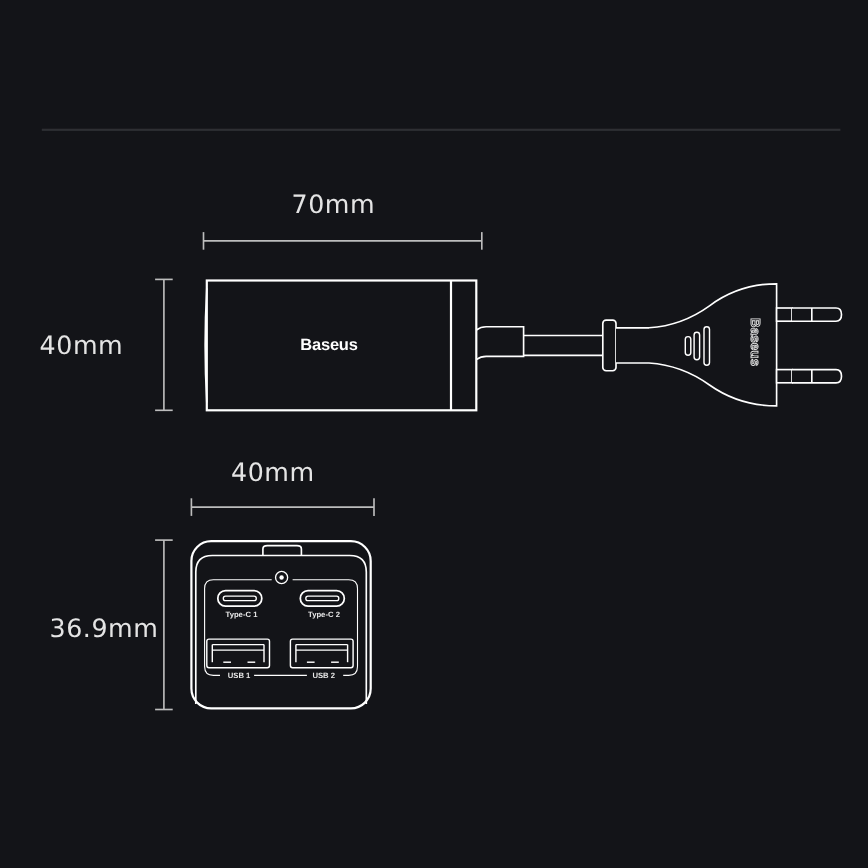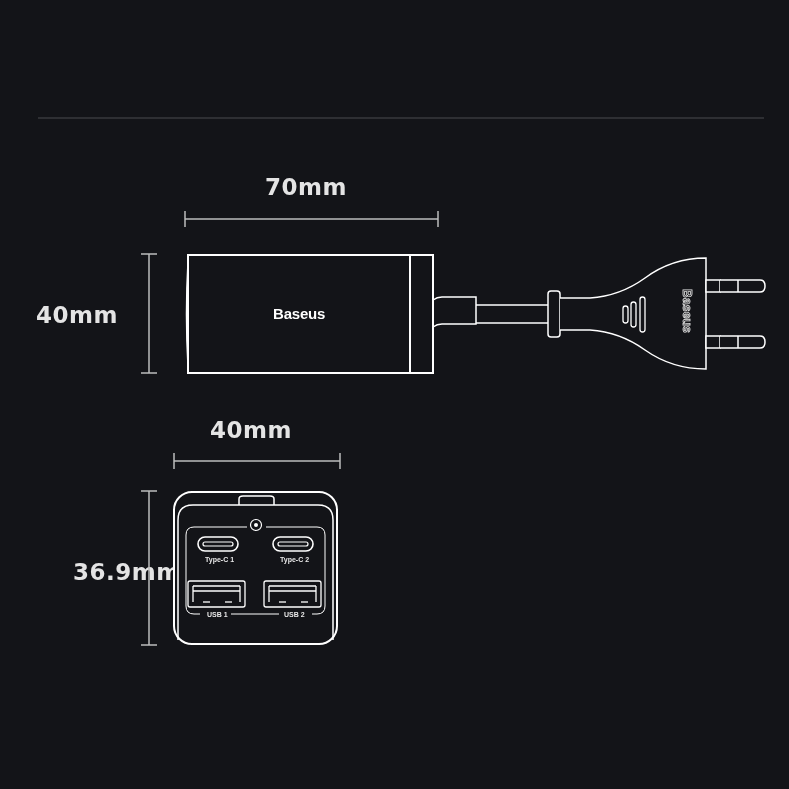--- a/index.html
+++ b/index.html
@@ -1,32 +1,32 @@
 <!DOCTYPE html>
 <html><head>
 <meta charset="utf-8">
 <style>
   html, body { margin: 0; padding: 0; }
   body { width: 789px; height: 789px; background: #131418; overflow: hidden; position: relative; font-family: "DejaVu Sans", sans-serif; }
   .divider { position: absolute; left: 38px; top: 117px; width: 726px; height: 2px; background: #2e2f33; }
-  .dim-label { position: absolute; color: #e4e4e4; font-family: "DejaVu Sans", sans-serif; font-size: 23px; font-weight: 700; letter-spacing: 0.5px; white-space: nowrap; line-height: 1; }
+  .dim-label { position: absolute; color: #e4e4e4; font-family: "DejaVu Sans", sans-serif; font-size: 23px; font-weight: 400; letter-spacing: 0.5px; white-space: nowrap; line-height: 1; }
   svg { position: absolute; left: 0; top: 0; }
   .brand { position: absolute; color: #ffffff; font-family: "Liberation Sans", sans-serif; font-weight: bold; font-size: 15px; letter-spacing: -0.2px; }
   .port-label { position: absolute; color: #e8e8e8; font-family: "Liberation Sans", sans-serif; font-size: 7px; font-weight: bold; white-space: nowrap; line-height: 1; background: #131418; padding: 0 2px; }
   .plug-brand { position: absolute; color: #131418; font-family: "Liberation Sans", sans-serif; font-weight: bold; font-size: 12px; transform: rotate(90deg); transform-origin: center; -webkit-text-stroke: 0.8px #e0e0e0; letter-spacing: 0.2px; }
 </style>
 </head>
 <body>
 
 <div class="divider"></div>
 
 <div class="dim-label" style="left:265px; top:176px;">70mm</div>
 <div class="dim-label" style="left:36px; top:304px;">40mm</div>
 <div class="dim-label" style="left:210px; top:419px;">40mm</div>
-<div class="dim-label" style="left:45px; top:561px;margin-left:28px;">36.9mm</div>
+<div class="dim-label" style="left:45px; top:561px;">36.9mm</div>
 
 <svg width="789" height="789" viewBox="0 0 789 789">
   <g stroke="#bdbdbd" stroke-width="1.5" fill="none">
 
     <line x1="185" y1="219" x2="438" y2="219"></line>
     <line x1="185" y1="211" x2="185" y2="227"></line>
     <line x1="438" y1="211" x2="438" y2="227"></line>
 
     <line x1="149" y1="254" x2="149" y2="373"></line>
     <line x1="141" y1="254" x2="157" y2="254"></line>

